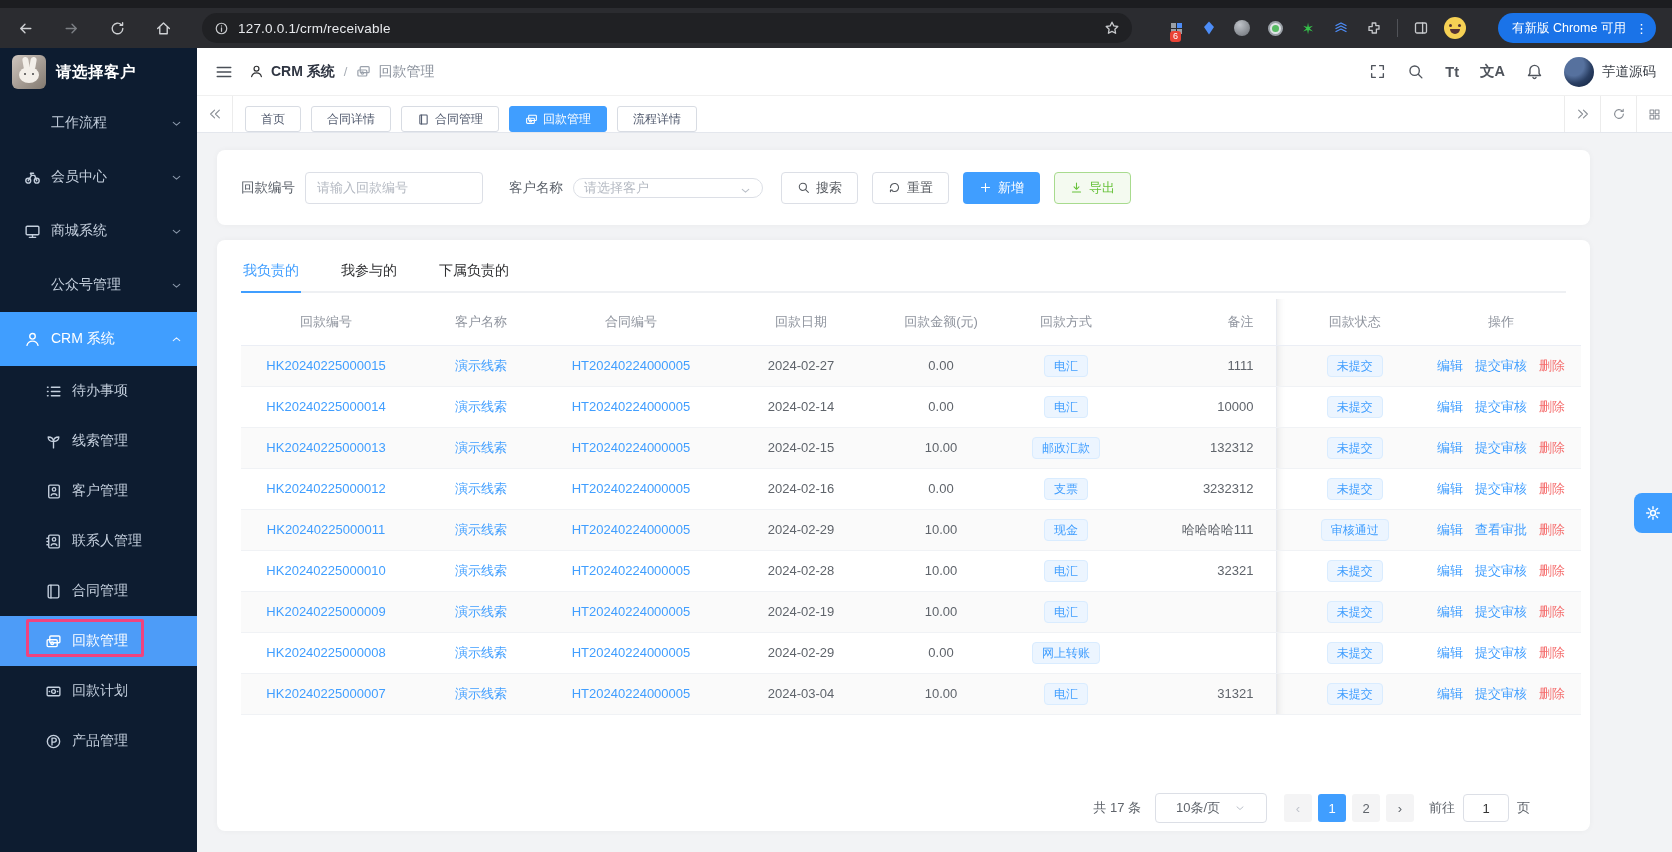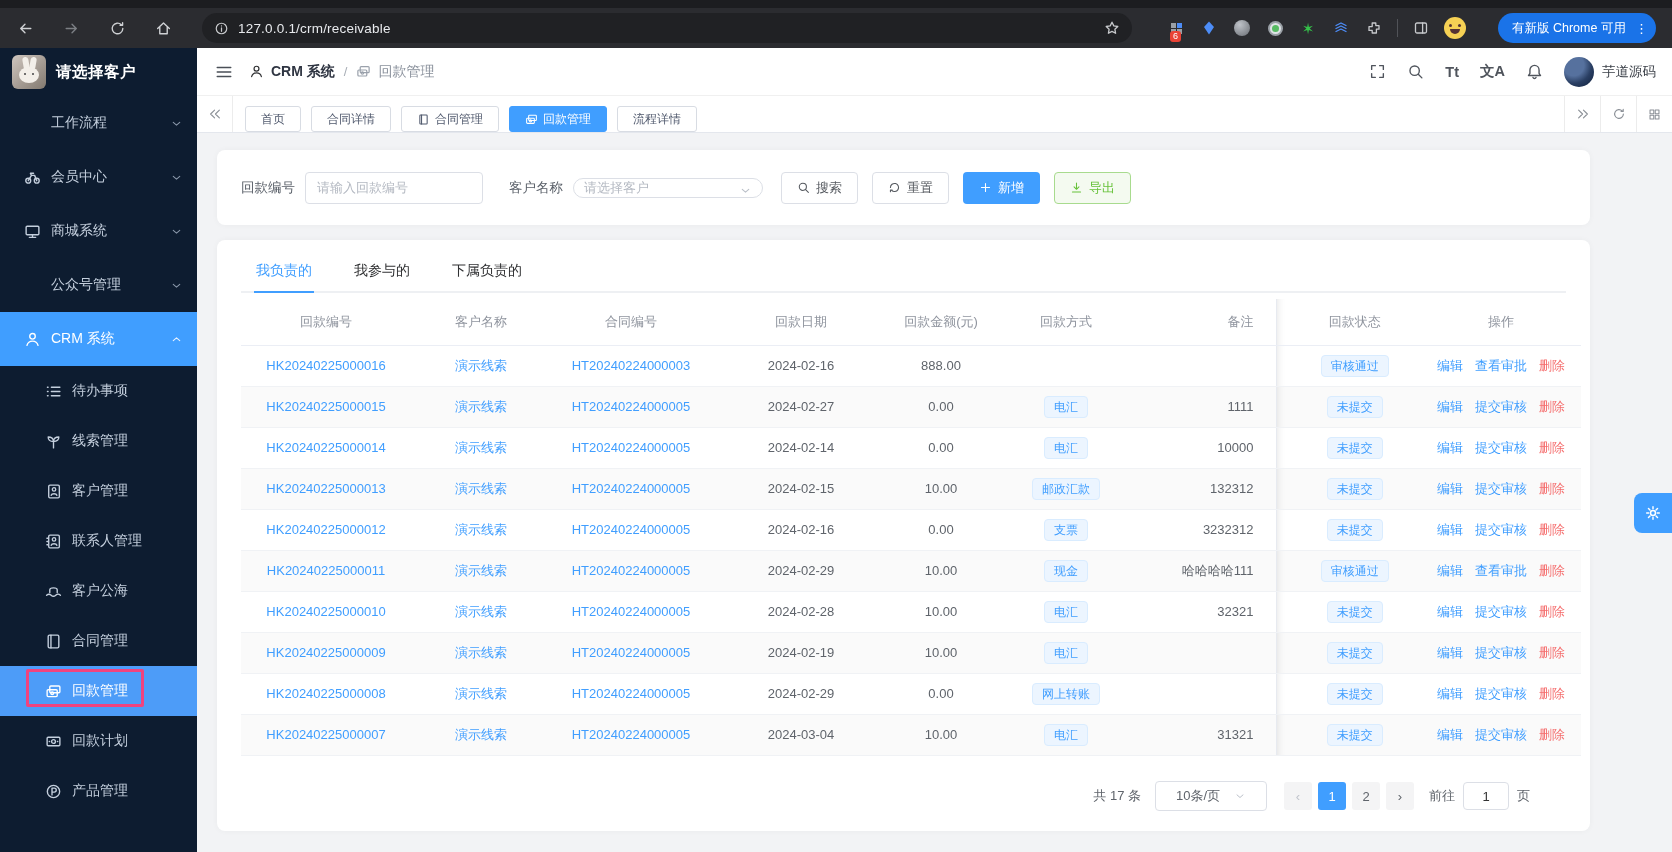--- a/index.html
+++ b/index.html
@@ -98,34 +98,34 @@
   .btn { height:32px; padding:0 15px; border-radius:4px; font-size:13px; display:inline-flex; align-items:center; gap:6px; border:1px solid transparent; white-space:nowrap; cursor:default; }
   .btn .b-ic { font-size:13px; }
   .btn-default { border-color:#dcdfe6; background:#fff; color:#55595f; }
   .btn-primary { background:#409eff; color:#fff; }
   .btn-success { background:#f4faf0; border-color:#a8db8e; color:#67c23a; }
   .ml18 { margin-left:18px; } .ml14 { margin-left:14px; }
 
   .table-card { padding:10px 24px 0; height:591px; position:relative; }
   .scope-tabs { display:flex; gap:38px; border-bottom:2px solid #eef0f3; }
   .scope-tab { font-size:14px; color:#303133; padding:12px 2px 11px; border-bottom:2px solid transparent; margin-bottom:-2px; }
-  .scope-tab.active { color:#409eff; border-bottom-color:#409eff;margin-left:13px; }
+  .scope-tab.active { color:#409eff; border-bottom-color:#409eff; }
 
   table { width:100%; border-collapse:collapse; table-layout:fixed; margin-top:6px; }
   thead th { height:46px; font-weight:normal; color:#8f949e; font-size:13px; border-bottom:1px solid #ebeef5; text-align:center; }
   tbody td { height:41px; border-bottom:1px solid #f0f2f5; text-align:center; color:#5f646b; font-size:13px; overflow:hidden; white-space:nowrap; }
   tr.striped td { background:#fafafa; }
   .al-right { text-align:right; padding-right:22px; }
   .fix-div { border-left:1px solid #e7eaf0; box-shadow:inset 9px 0 9px -9px rgba(0,0,0,.12);padding-left:12px; }
   a.lnk { color:#409eff; text-decoration:none; }
   a.lnk.danger { color:#f56c6c; }
   .act a { margin:0 6px; }
   .tag-info { display:inline-block; height:22px; line-height:20px; padding:0 9px; font-size:12px; color:#409eff; background:#ecf5ff; border:1px solid #d9ecff; border-radius:4px; }
 
-  .pagination { position:absolute; right:60px; bottom:20px; display:flex; align-items:center; color:#5f646b; font-size:13px; }
+  .pagination { position:absolute; right:60px; bottom:8px; display:flex; align-items:center; color:#5f646b; font-size:13px; }
   .pg-total { margin-right:14px; }
   .page-size { width:112px; height:30px; border:1px solid #dcdfe6; border-radius:4px; display:flex; align-items:center; justify-content:center; gap:14px; color:#5f646b; margin-right:14px; background:#fff; }
   .page-size .chev { color:#b9bec7; font-size:12px; }
   .pg-btn { min-width:28px; height:28px; padding:0 4px; margin:0 3px; border-radius:3px; background:#f4f4f5; color:#5f646b; display:inline-flex; align-items:center; justify-content:center; font-size:13px; }
   .pg-btn.disabled { color:#c0c4cc; }
   .pg-btn.active { background:#409eff; color:#fff; }
   .goto { margin-left:12px; display:flex; align-items:center; gap:8px; }
   .goto input { width:46px; height:28px; border:1px solid #dcdfe6; border-radius:4px; text-align:center; font-size:13px; color:#333; outline:none; font-family:inherit; }
 
   .floating-gear { position:absolute; right:0; top:493px; width:38px; height:40px; background:#409eff; border-radius:8px 0 0 8px; color:#fff; display:flex; align-items:center; justify-content:center; font-size:18px; }
@@ -337,28 +337,20 @@
           </div>
           <div class="menu-item sub">
             <span class="mi-icon">
               <svg class="icn" viewBox="0 0 16 16" fill="none" stroke="currentColor" stroke-width="1.3" stroke-linecap="round" stroke-linejoin="round">
                 <rect x="3.5" y="2" width="10" height="12" rx="1.2"></rect>
                 <circle cx="8.5" cy="6" r="1.6"></circle>
                 <path d="M5.8 11.5c.5-1.8 4.9-1.8 5.4 0M1.8 5h1M1.8 8h1M1.8 11h1"></path>
               </svg>
             </span>
             <span>联系人管理</span>
-          </div>
-          <div class="menu-item sub">
-            <span class="mi-icon">
-              <svg class="icn" viewBox="0 0 16 16" fill="none" stroke="currentColor" stroke-width="1.3" stroke-linecap="round" stroke-linejoin="round">
-                <path d="M4.5 9V6.6C4.5 3.9 11.5 3.9 11.5 6.6V9M1.5 11.5c1.5-1.3 3-1.3 4.3 0s2.9 1.3 4.3 0 3-1.3 4.4 0"></path>
-              </svg>
-            </span>
-            <span>客户公海</span>
           </div>
           <div class="menu-item sub">
             <span class="mi-icon">
               <svg class="icn" viewBox="0 0 16 16" fill="none" stroke="currentColor" stroke-width="1.3" stroke-linecap="round" stroke-linejoin="round">
                 <rect x="3" y="2" width="10" height="12" rx="1.2"></rect>
                 <path d="M5.6 2v12"></path>
               </svg>
             </span>
             <span>合同管理</span>
           </div>
@@ -579,31 +571,20 @@
                   <th>合同编号</th>
                   <th>回款日期</th>
                   <th>回款金额(元)</th>
                   <th>回款方式</th>
                   <th class="al-right">备注</th>
                   <th class="fix-div">回款状态</th>
                   <th>操作</th>
                 </tr>
               </thead>
             <tbody id="body-rows">
-                <tr>
-                  <td><a class="lnk" href="#">HK20240225000016</a></td>
-                  <td><a class="lnk" href="#">演示线索</a></td>
-                  <td><a class="lnk" href="#">HT20240224000003</a></td>
-                  <td>2024-02-16</td>
-                  <td>888.00</td>
-                  <td></td>
-                  <td class="al-right"></td>
-                  <td class="fix-div"><span class="tag-info">审核通过</span></td>
-                  <td class="act"><a href="#" class="lnk">编辑</a><a href="#" class="lnk">查看审批</a><a href="#" class="lnk danger">删除</a></td>
-                </tr>
                 <tr class="striped">
                   <td><a class="lnk" href="#">HK20240225000015</a></td>
                   <td><a class="lnk" href="#">演示线索</a></td>
                   <td><a class="lnk" href="#">HT20240224000005</a></td>
                   <td>2024-02-27</td>
                   <td>0.00</td>
                   <td><span class="tag-info">电汇</span></td>
                   <td class="al-right">1111</td>
                   <td class="fix-div"><span class="tag-info">未提交</span></td>
                   <td class="act"><a href="#" class="lnk">编辑</a><a href="#" class="lnk">提交审核</a><a href="#" class="lnk danger">删除</a></td>

